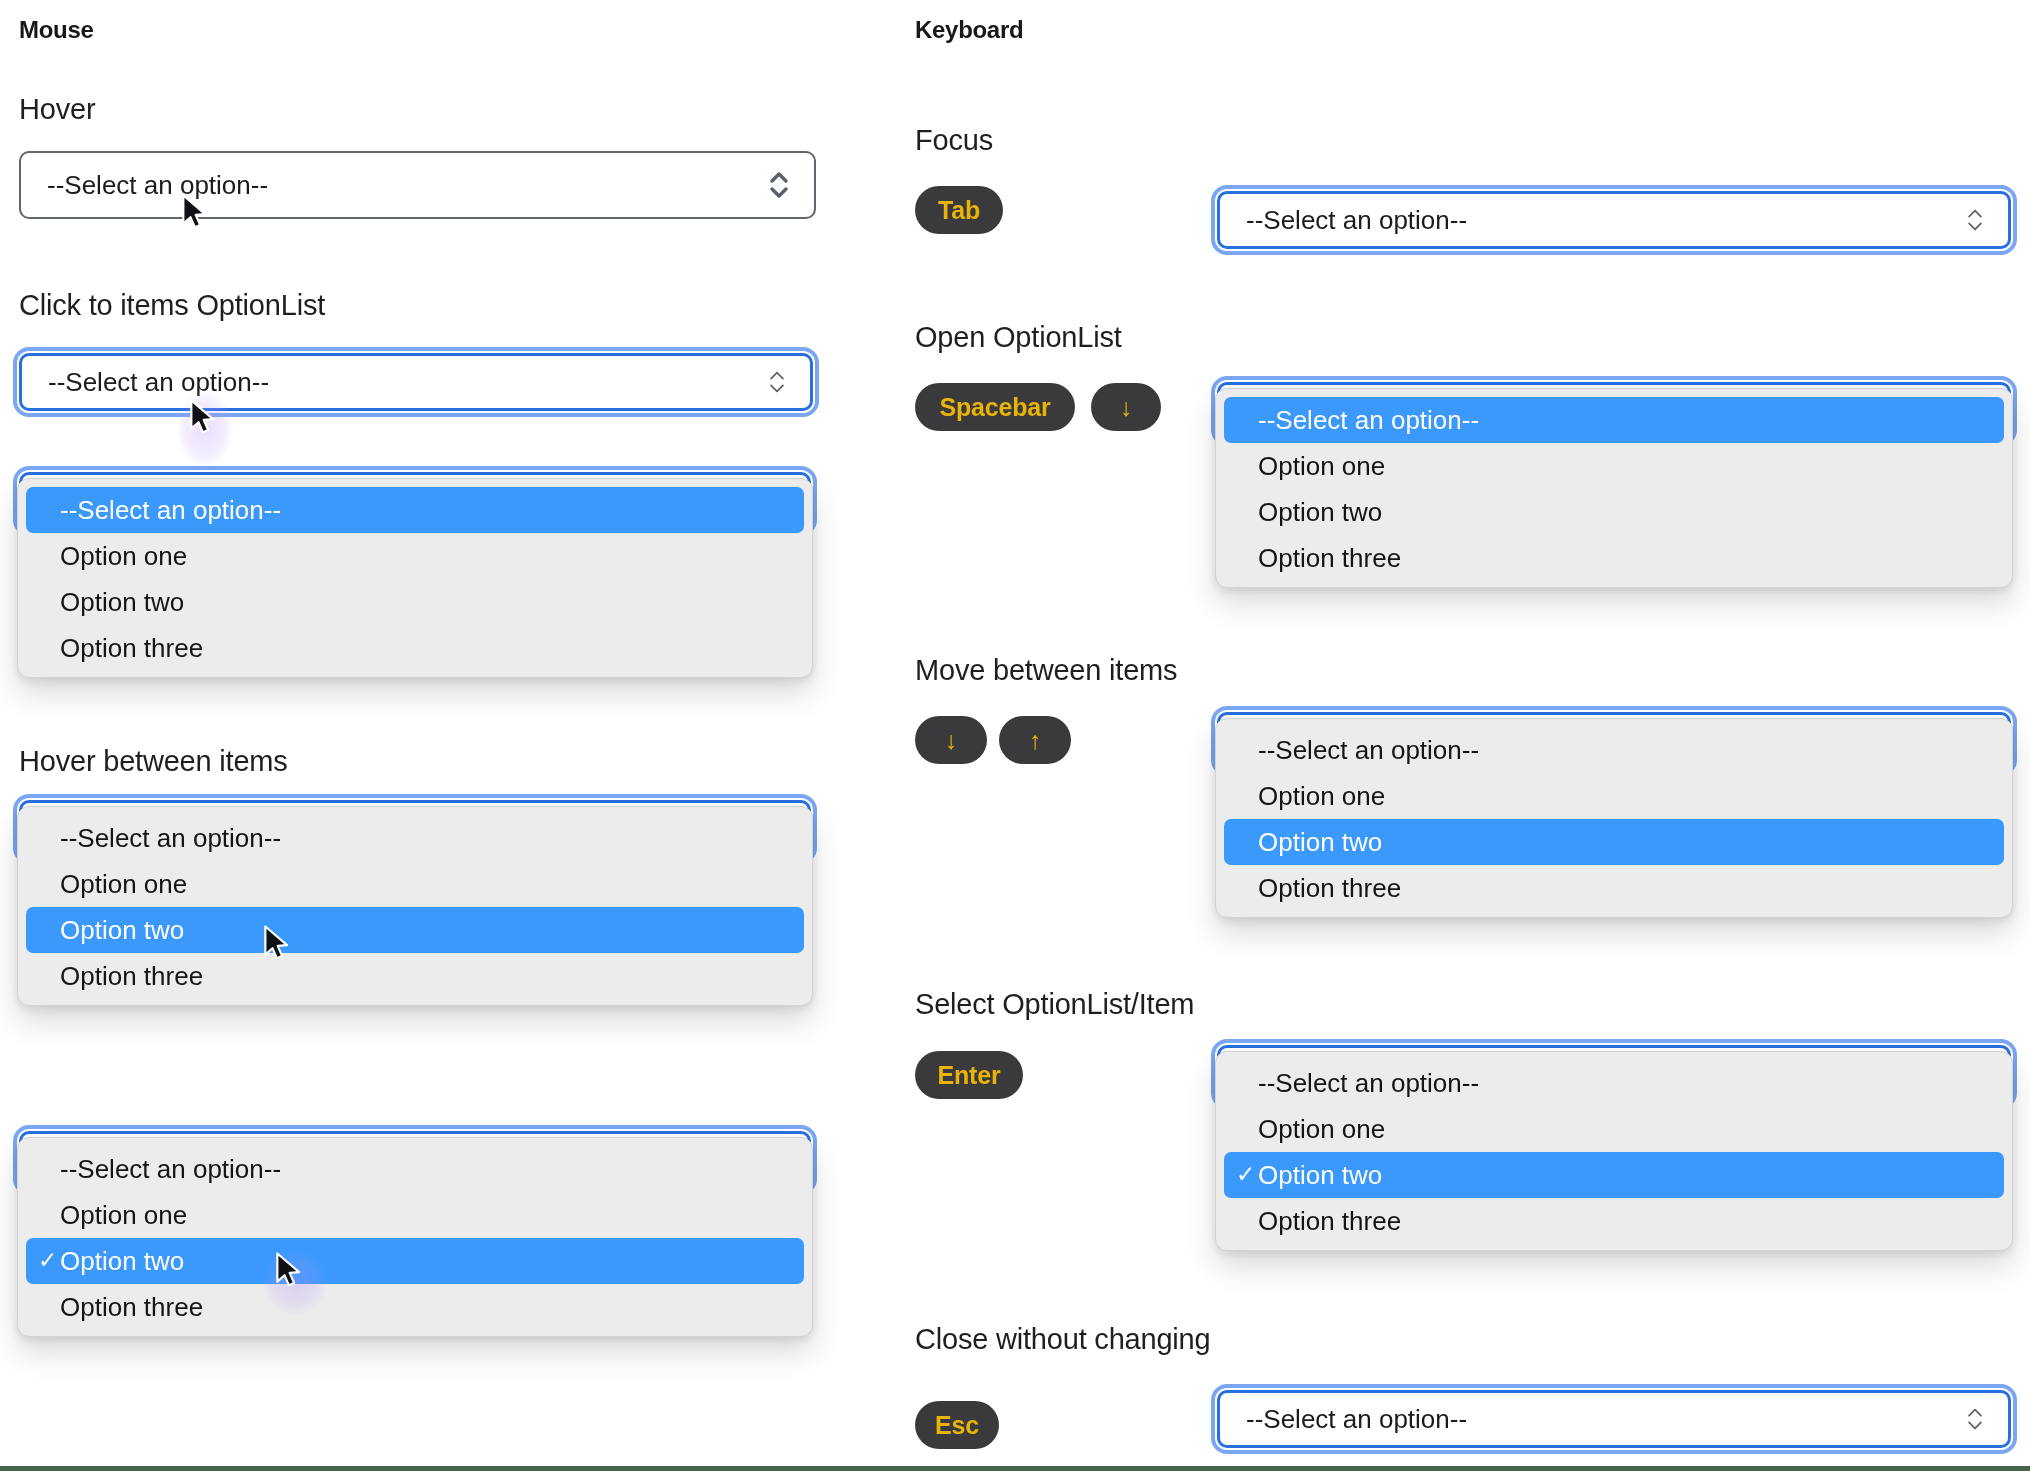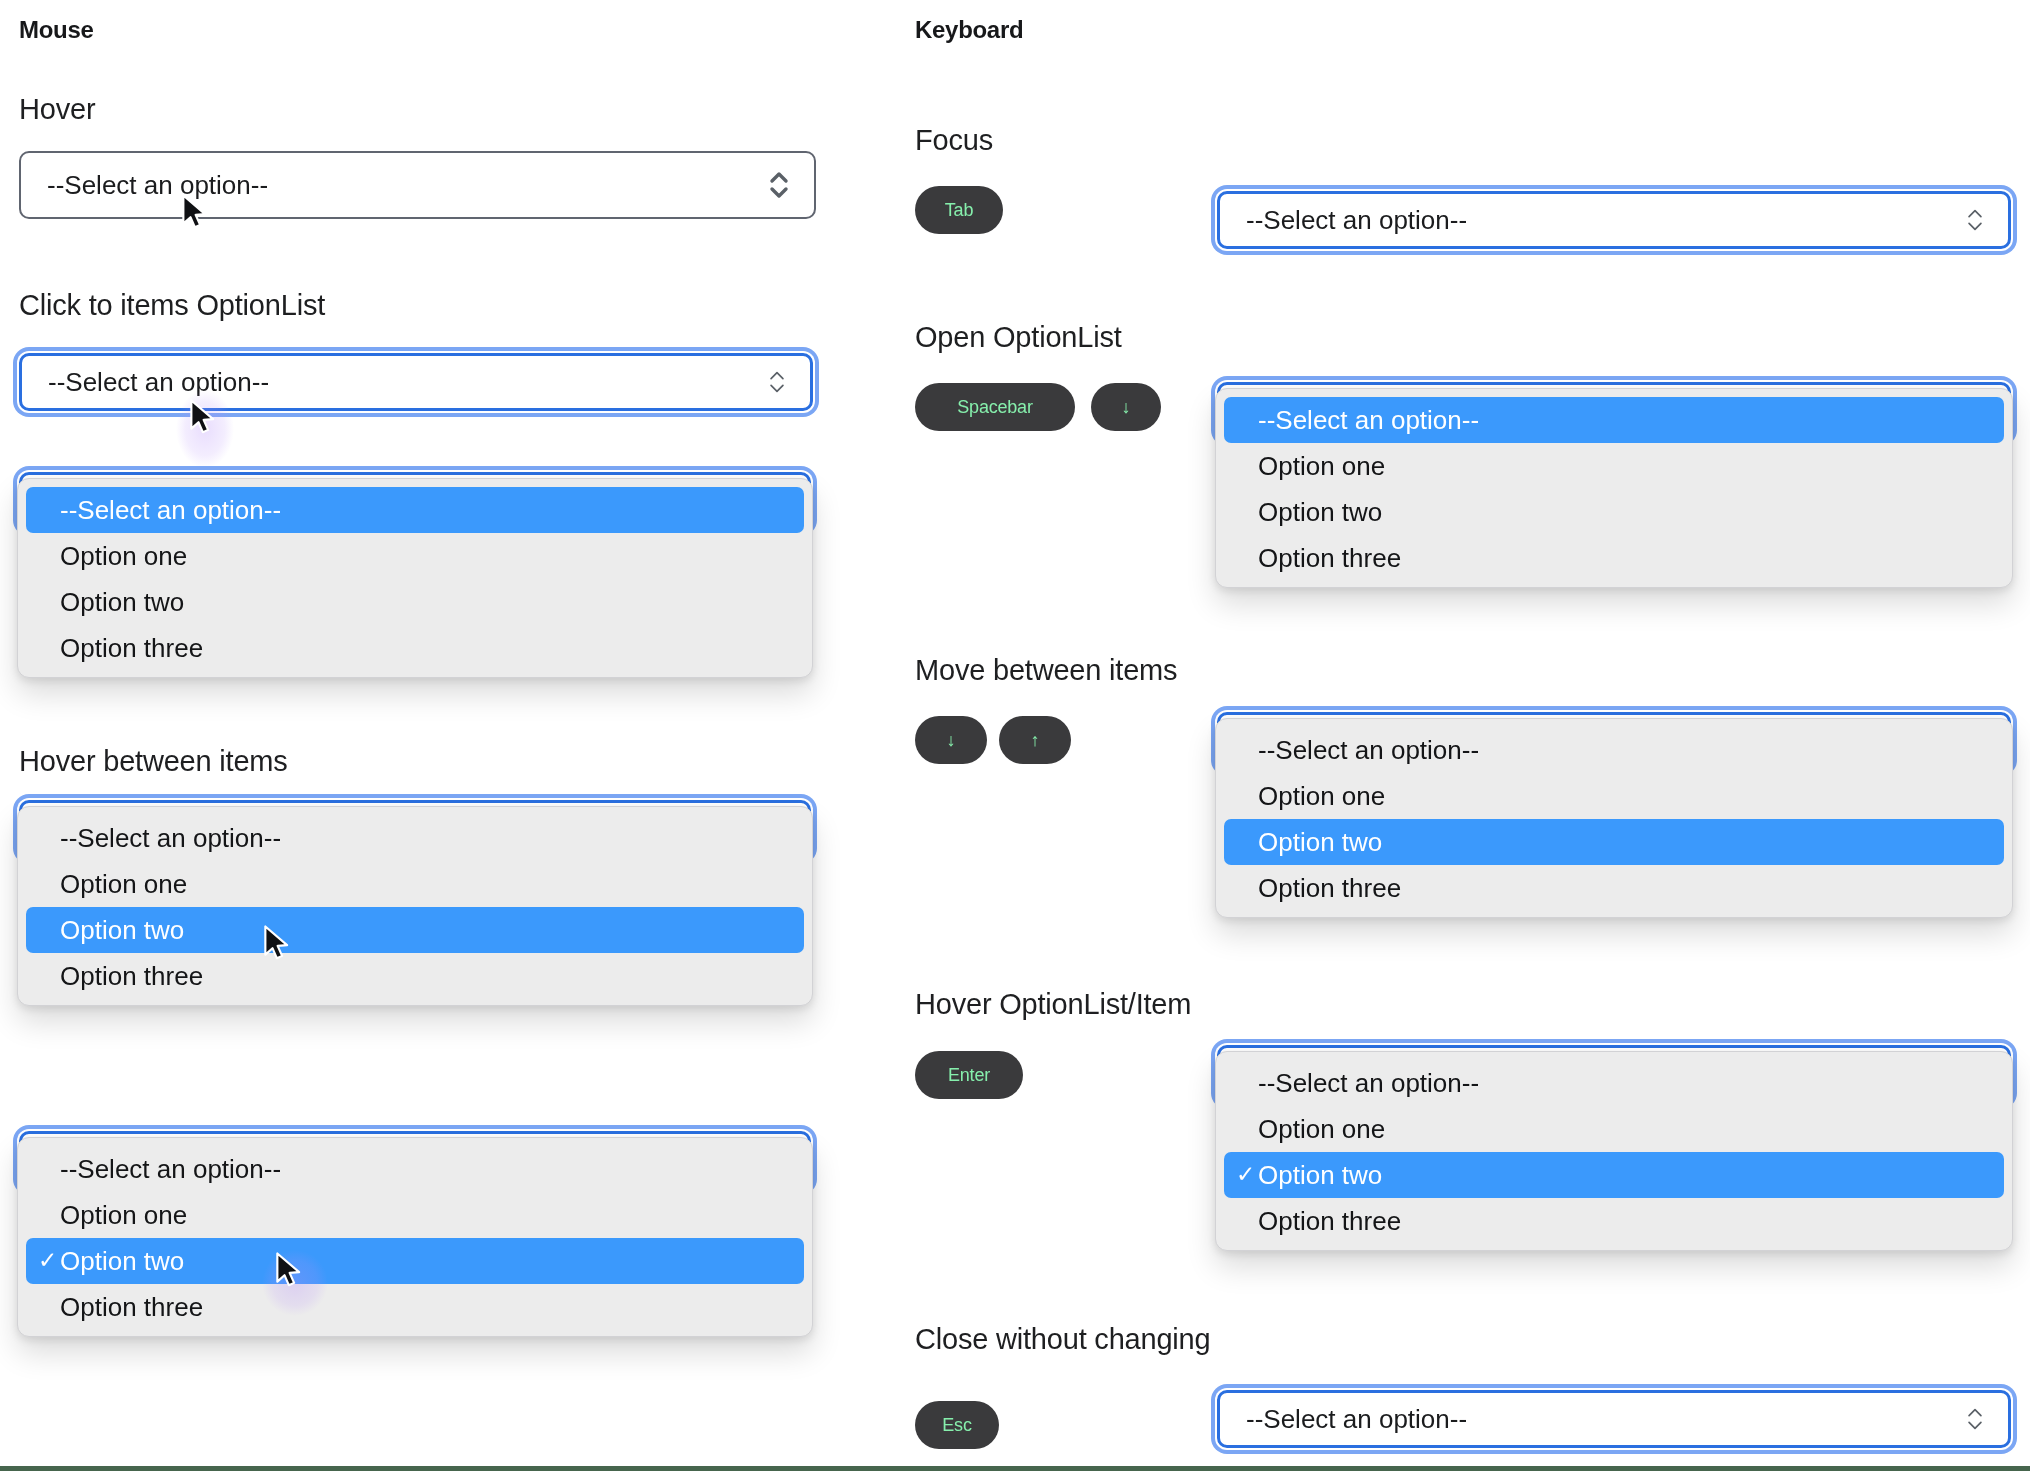--- a/index.html
+++ b/index.html
@@ -19,21 +19,21 @@
   
   .optionlist{background:#ececec;border:1px solid #d2d2d5;border-radius:12px;padding:8px;
               box-shadow:0 16px 30px rgba(0,0,0,.14),0 3px 8px rgba(0,0,0,.10);}
   .row{height:46px;display:flex;align-items:center;padding-left:34px;border-radius:7px;
        font-size:26px;color:#141517;position:relative;}
   .row.hl{background:#3b99fc;color:#ffffff;}
   .row .check{position:absolute;left:12px;top:50%;transform:translateY(-52%);font-size:23px;}
 
   
   .kbd{display:flex;align-items:center;justify-content:center;height:48px;border-radius:25px;
-       background:#3a3a3c;color:#86efac;font-size:18px;font-weight:400;letter-spacing:-0.2px;}
+       background:#3a3a3c;color:#eab308;font-size:25px;font-weight:700;letter-spacing:-0.2px;}
 
   .halo{border-radius:50%;
         background:radial-gradient(closest-side,rgba(182,144,250,.30),rgba(182,144,250,.16) 68%,rgba(182,144,250,0) 100%);}
   .cursor{width:27px;height:38px;}
   .rule{background:#46654d;}
 </style>
 </head>
 <body>
 
 <div id="canvas">
@@ -169,21 +169,21 @@
         <span>Option one</span>
       </div>
     <div class="row hl">
         <span>Option two</span>
       </div>
     <div class="row">
         <span>Option three</span>
       </div>
   </div>
 
-  <div class="abs h2" style="left:915px;top:987px;">Hover OptionList/Item</div>
+  <div class="abs h2" style="left:915px;top:987px;">Select OptionList/Item</div>
   <div class="abs kbd" style="left:915px;top:1051px;width:108px;">Enter</div>
   <div class="abs sel focus" style="left:1217px;top:1045px;width:794px;height:58px;"></div>
   <div class="abs optionlist" style="left:1215px;top:1051px;width:798px;height:200px;">
     <div class="row">
         <span>--Select an option--</span>
       </div>
     <div class="row">
         <span>Option one</span>
       </div>
     <div class="row hl">

